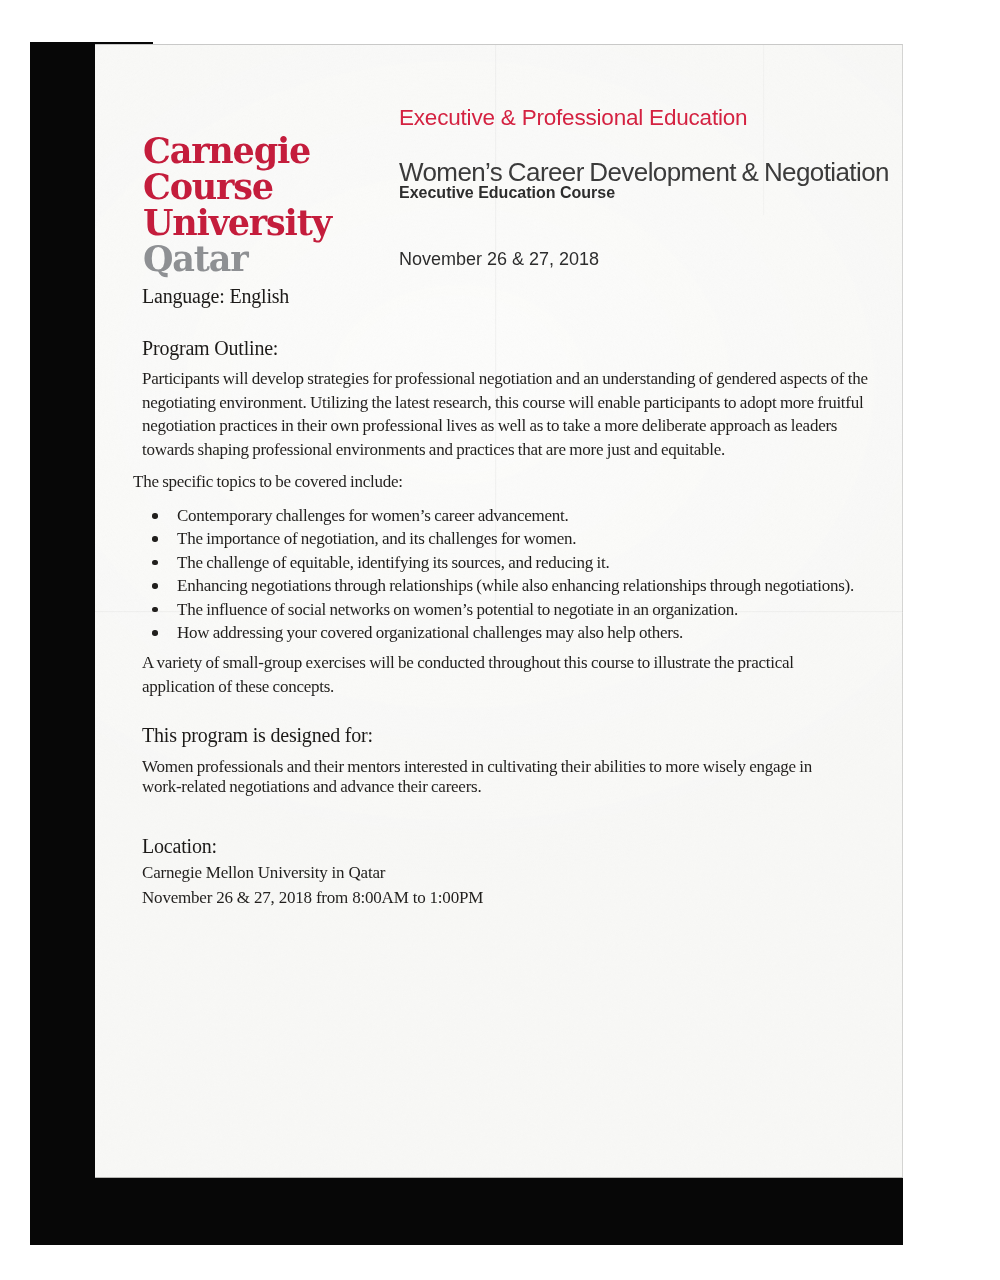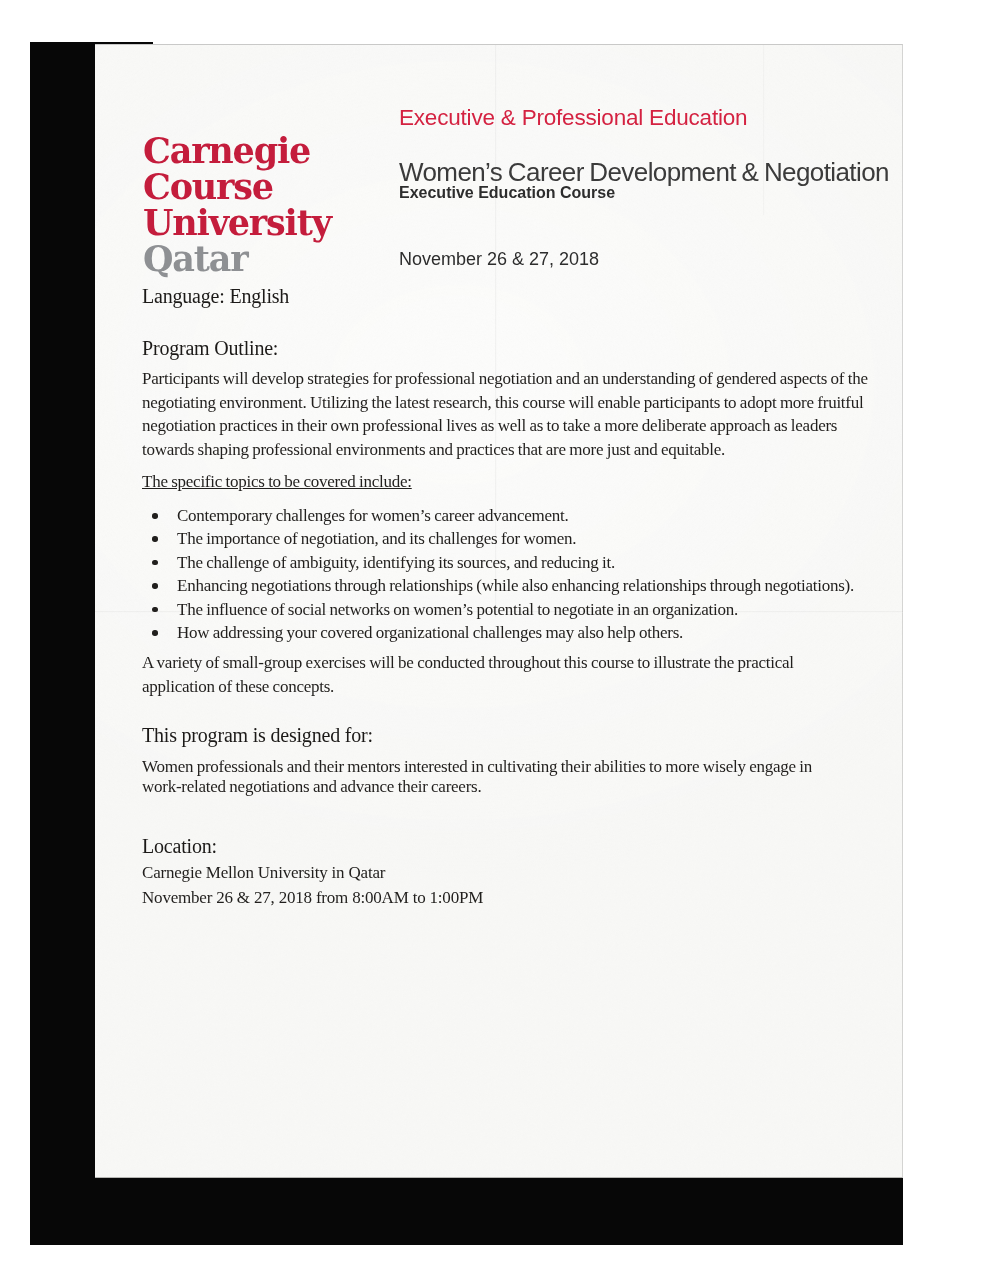--- a/index.html
+++ b/index.html
@@ -140,21 +140,21 @@
   }
   .body-text {
     font-size: 17px;
     line-height: 23.5px;
     letter-spacing: -0.25px;
     word-spacing: -0.5px;
   }
   .language   { left: 47px; top: 240px; }
   .outline-h  { left: 47px; top: 292px; }
   .outline-p  { left: 47px; top: 322px; width: 732px; }
-  .topics-in  { left: 47px; top: 425px; width: 732px; text-decoration: underline; }
+  .topics-in  { left: 38px; top: 425px; width: 732px; }
   .topics-ul  { left: 47px; top: 455px; width: 732px; margin: 4px; padding: 0; }
   .topics-ul li {
     position: relative;
     list-style: none;
     margin: 0;
     padding: 0 0 0 31px;
     font-size: 17px;
     line-height: 23.4px;
     letter-spacing: -0.25px;
     word-spacing: -0.5px;
@@ -228,21 +228,21 @@
         <li>
           <span class="dot"></span>
           <span>Contemporary challenges for women’s career advancement.</span>
         </li>
         <li>
           <span class="dot"></span>
           <span>The importance of negotiation, and its challenges for women.</span>
         </li>
         <li>
           <span class="dot"></span>
-          <span>The challenge of ambiguity, identifying its sources, and reducing it.</span>
+          <span>The challenge of equitable, identifying its sources, and reducing it.</span>
         </li>
         <li>
           <span class="dot"></span>
           <span>Enhancing negotiations through relationships (while also enhancing relationships through negotiations).</span>
         </li>
         <li>
           <span class="dot"></span>
           <span>The influence of social networks on women’s potential to negotiate in an organization.</span>
         </li>
         <li>

